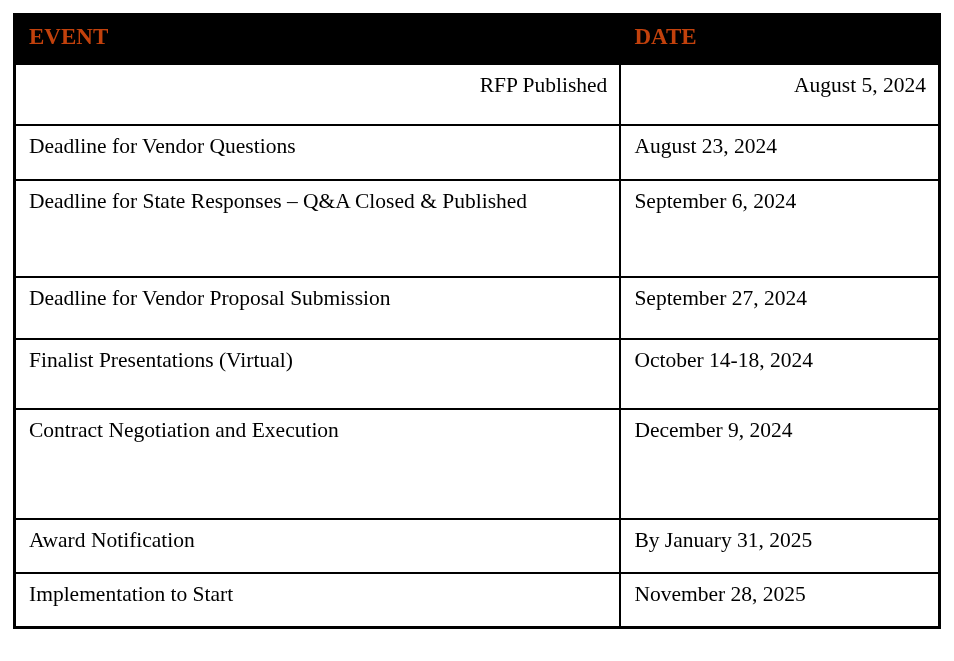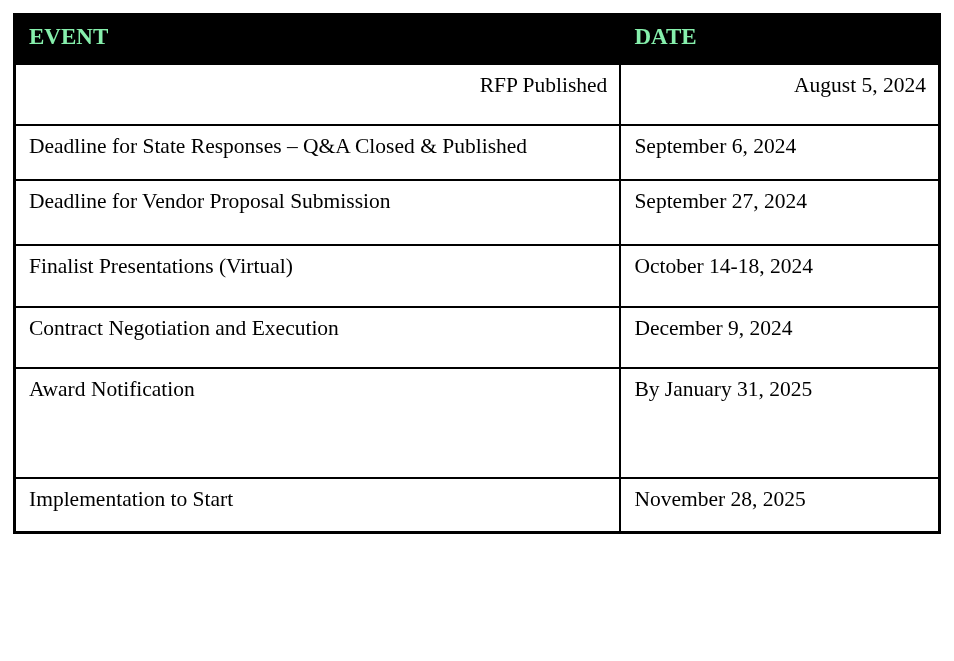--- a/index.html
+++ b/index.html
@@ -25,21 +25,21 @@
     border-collapse: collapse;
     table-layout: fixed;
     background: #ffffff;
     border: 3px solid #000000;
   }
   col.col-event { width: 65.5%; }
   col.col-date  { width: 34.5%; }
   thead tr { height: 49px; }
   th {
     background: #000000;
-    color: #86efac;
+    color: #c2410c;
     font-weight: bold;
     font-size: 23px;
     text-align: left;
     vertical-align: top;
     padding: 8px 12px 4px 13px;
     border: 2px solid #000000;
   }
   td {
     border: 2px solid #000000;
     vertical-align: top;
@@ -49,23 +49,23 @@
     background: #ffffff;
   }
   td p {
     margin: 0;
   }
   td p + p {
     margin-top: 27px;
   }
   tbody tr:nth-child(1) { height: 61px; text-align: right; }
   tbody tr:nth-child(2) { height: 55px; }
-  tbody tr:nth-child(3) { height: 65px; }
+  tbody tr:nth-child(3) { height: 97px; }
   tbody tr:nth-child(4) { height: 62px; }
-  tbody tr:nth-child(5) { height: 61px; }
+  tbody tr:nth-child(5) { height: 70px; }
   tbody tr:nth-child(6) { height: 110px; }
   tbody tr:nth-child(7) { height: 53px; }
   tbody tr:nth-child(8) { height: 53px; }
   tbody tr:nth-child(9) { height: 50px; }
 </style>
 </head>
 <body>
 
 <div class="page">
   <table class="schedule">
@@ -79,20 +79,28 @@
         <th>DATE</th>
       </tr>
     </thead>
     <tbody id="schedule-body">
         <tr>
           <td>
             <p>RFP Published</p>
           </td>
           <td>
             <p>August 5, 2024</p>
+          </td>
+        </tr>
+        <tr>
+          <td>
+            <p>Deadline for Vendor Questions</p>
+          </td>
+          <td>
+            <p>August 23, 2024</p>
           </td>
         </tr>
         <tr>
           <td>
             <p>Deadline for State Responses – Q&amp;A Closed &amp; Published</p>
           </td>
           <td>
             <p>September 6, 2024</p>
           </td>
         </tr>

